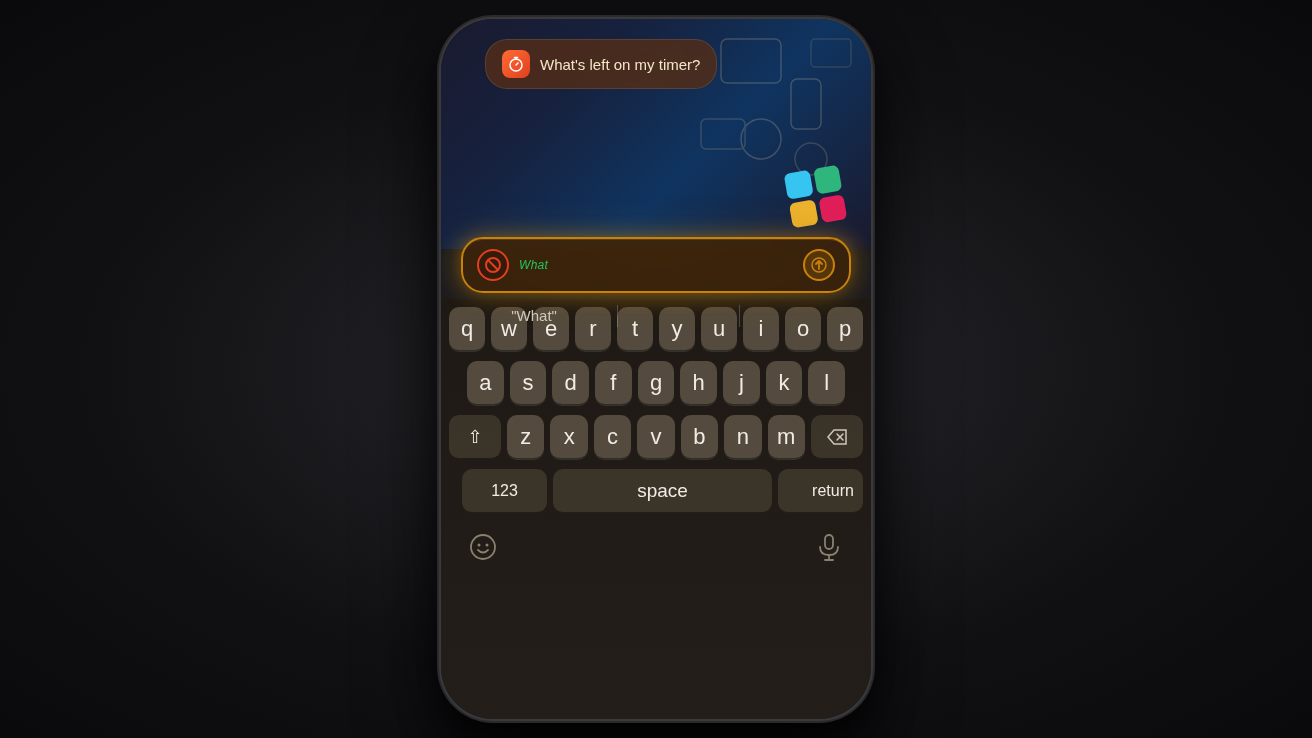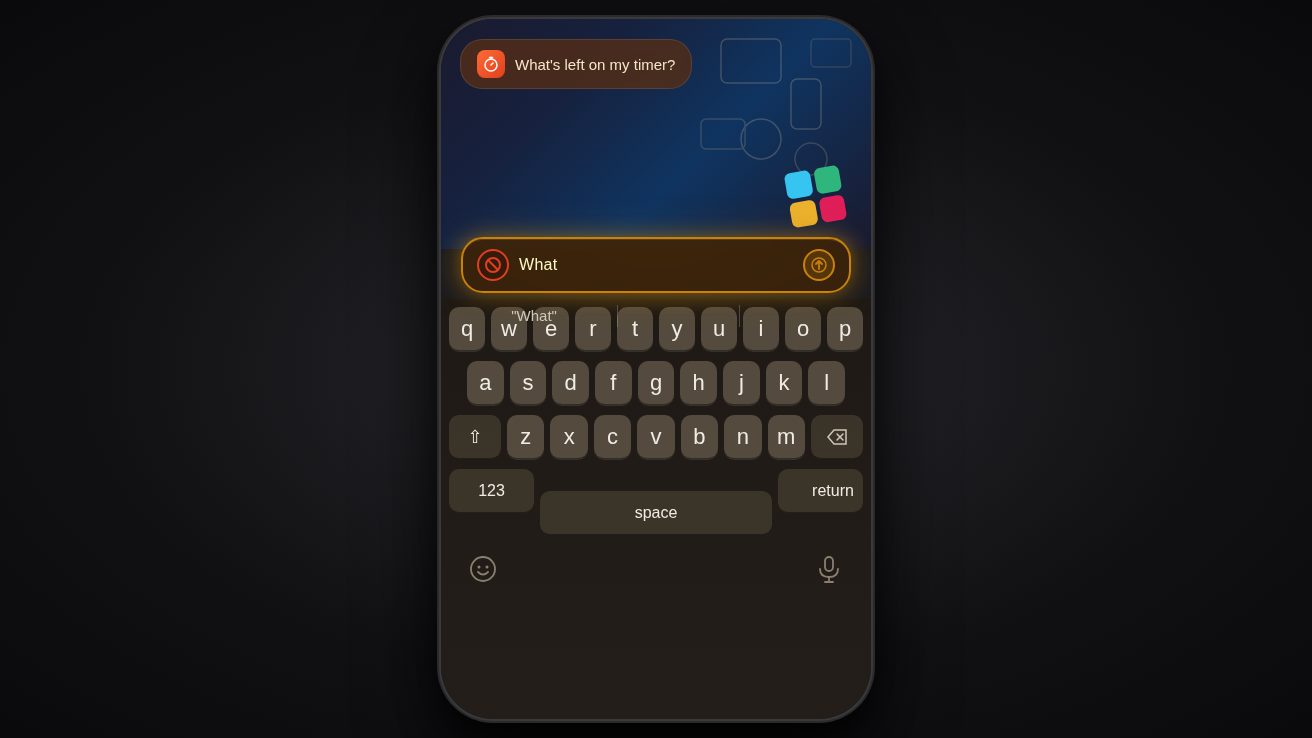--- a/index.html
+++ b/index.html
@@ -50,21 +50,21 @@
       right: 0;
       height: 230px;
       background: linear-gradient(135deg, #1a1a2e 0%, #16213e 30%, #0f3460 60%, #1a1a2e 100%);
       overflow: hidden;
     }
 
     
     .suggestions-area {
       position: absolute;
       top: 20px;
-      left: 19px;
+      left: 44px;
       right: 30px;
       display: flex;
       flex-direction: column;
       gap: 10px;
       z-index: 10;
     }
 
     .suggestion-pill {
       display: flex;
       align-items: center;
@@ -135,24 +135,25 @@
       border: 2px solid #e0401e;
       display: flex;
       align-items: center;
       justify-content: center;
       flex-shrink: 0;
       background: rgba(50,20,10,0.5);
     }
 
     .search-input-text {
       flex: 1;
-      color: #fef9c3;
-      font-size: 16px;
+      color: #22c55e;
+      font-size: 12px;
       font-weight: 500;
       letter-spacing: 0.3px;
+      font-style: italic;
     }
 
     .search-submit-btn {
       width: 32px;
       height: 32px;
       border-radius: 50%;
       border: 2px solid #c8820a;
       display: flex;
       align-items: center;
       justify-content: center;
@@ -255,27 +256,27 @@
 
     .key.backspace {
       flex: 1.4;
       max-width: 52px;
     }
 
     .key.numbers {
       flex: 2.2;
       max-width: 85px;
       font-size: 16px;
+      margin-left: 13px;
     }
 
     .key.space {
       flex: 5;
       max-width: 240px;
-      font-size: 16px;
-      margin-top: 22px;
+      font-size: 19px;
     }
 
     .key.return {
       flex: 2.2;
       max-width: 85px;
       font-size: 16px;
       padding-left: 25px;
     }
 
     

